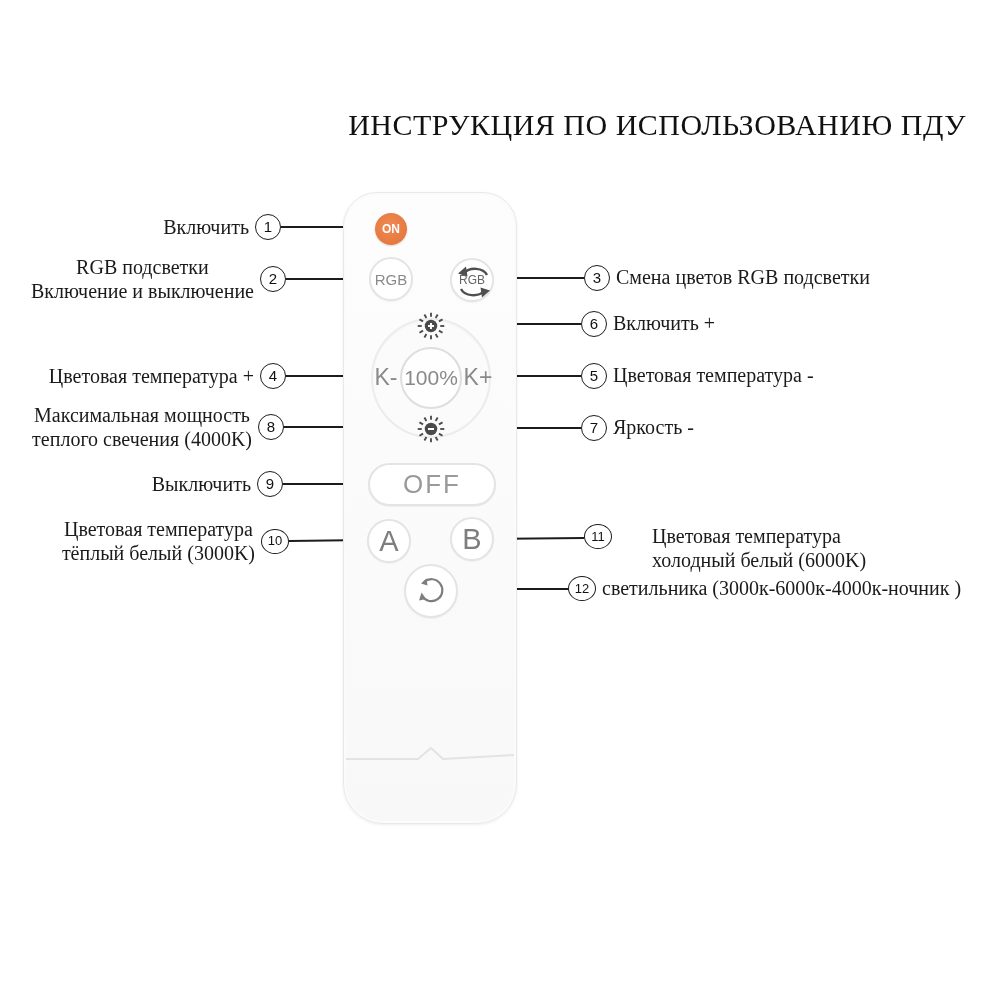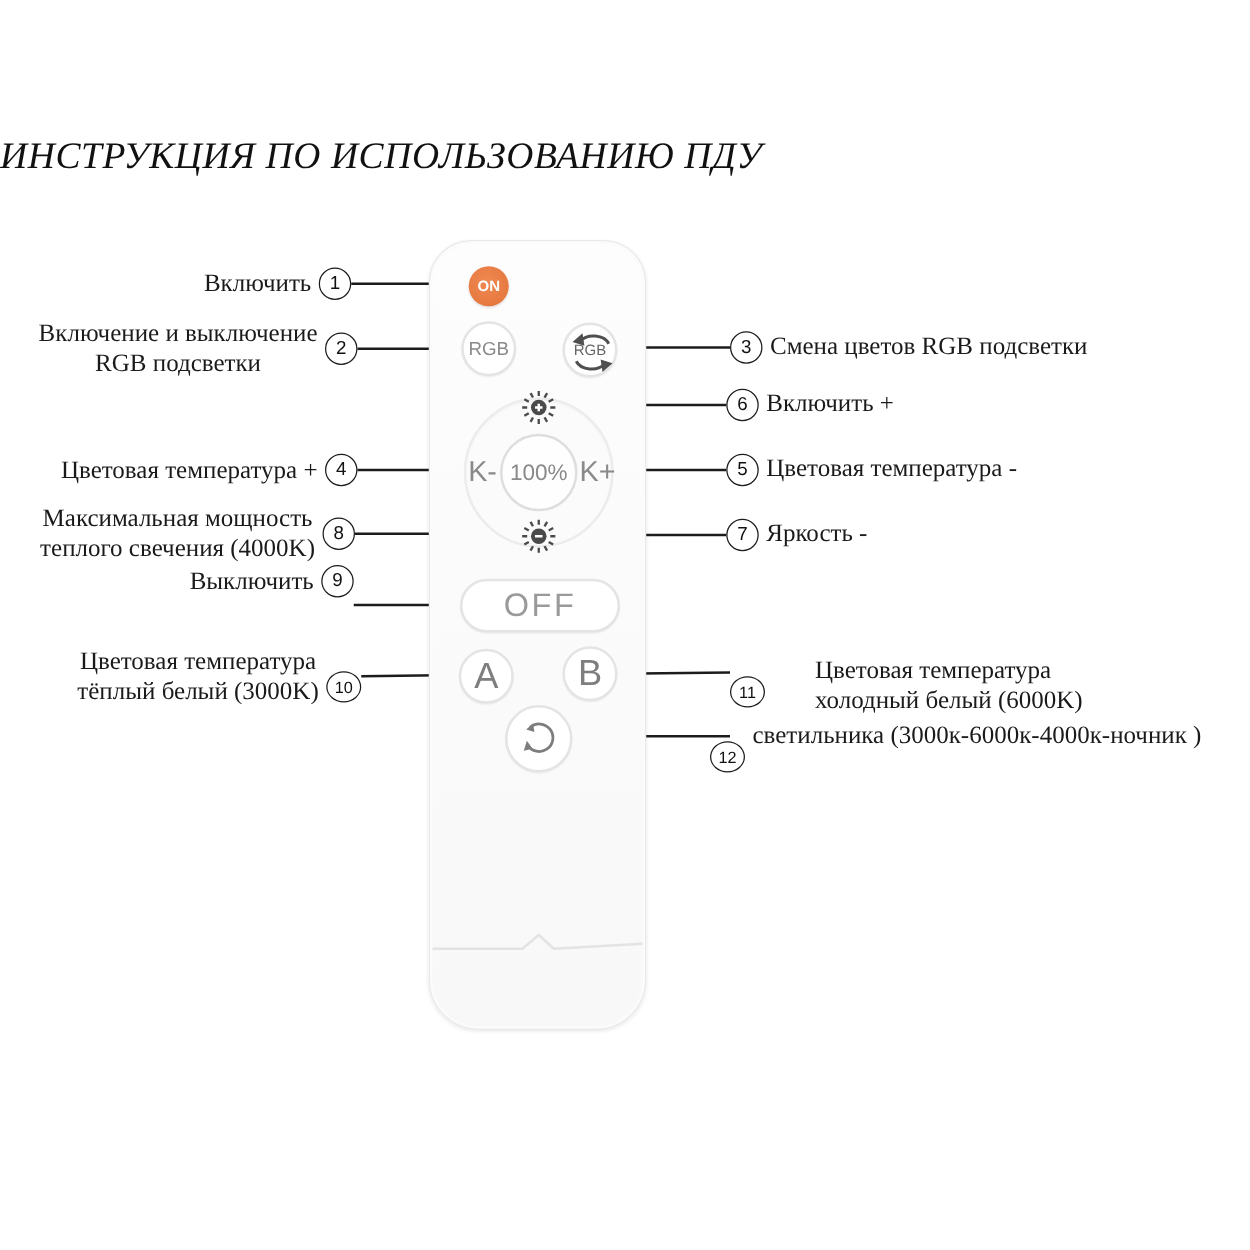--- a/index.html
+++ b/index.html
@@ -1,39 +1,39 @@
 <!DOCTYPE html>
 <html><head>
 <meta charset="utf-8">
 <style>
   html,body{margin:0;padding:0;}
   body{
     width:1000px;height:1000px;position:relative;background:#ffffff;
     font-family:"Liberation Serif", serif;color:#1a1a1a;overflow:hidden;
   }
   .page-title{
-    position:absolute;top:108px;left:0;width:966px;text-align:left;
-    font-size:30px;letter-spacing:0.5px;color:#111;font-style:italic;
+    position:absolute;top:108px;left:0;width:966px;text-align:right;
+    font-size:30px;letter-spacing:0.5px;color:#111;
   }
   
   .lines-svg{position:absolute;left:0;top:0;width:1000px;height:1000px;}
   .lines-svg polyline{fill:none;stroke:#1c1c1c;stroke-width:2;}
   
   .lbl{position:absolute;display:flex;gap:6px;font-size:20px;line-height:24px;}
   .lbl-left{transform:translateY(-50%);align-items:center;}
   .lbl-left .txt{text-align:center;}
   .lbl-right{align-items:flex-start;}
   .lbl-right .txt{text-align:left;}
   .txt span{display:block;font-family:Liberation Serif, serif;}
   .num{
     box-sizing:border-box;flex:0 0 auto;width:26px;height:26px;border:1.6px solid #1c1c1c;
     border-radius:50%;display:flex;align-items:center;justify-content:center;
     font-family:"Liberation Sans",sans-serif;font-size:15px;color:#111;background:#fff;
   }
-  .num.two{width:28px;height:25px;border-radius:50%;font-size:13px;margin-top:17px;}
+  .num.two{width:28px;height:25px;border-radius:50%;font-size:13px;}
   
   .remote{
     position:absolute;left:343px;top:192px;width:172px;height:630px;
     background:linear-gradient(180deg,#fdfdfd,#f8f8f8);
     border:1px solid #e9e9e9;border-radius:34px 34px 40px 40px;
     box-shadow:0 1px 3px rgba(0,0,0,0.07), inset 0 0 0 2px #fbfbfb;
   }
   .btn{
     position:absolute;box-sizing:border-box;background:#fff;
     border:2px solid #e4e4e4;border-radius:50%;
@@ -57,21 +57,21 @@
   .btn-rgbcycle svg{position:absolute;left:0;top:0;}
   .dial-outer{
     position:absolute;left:27px;top:125px;width:120px;height:120px;border-radius:50%;
     background:#fbfbfb;border:2px solid #ececec;box-sizing:border-box;
     box-shadow:inset 0 1px 2px rgba(0,0,0,0.03);
   }
   .dial-inner{
     position:absolute;left:27px;top:27px;width:62px;height:62px;border-radius:50%;
     background:#fefefe;border:2px solid #dedede;box-sizing:border-box;
     display:flex;align-items:center;justify-content:center;
-    font-family:"Liberation Sans",sans-serif;font-size:18px;color:#8a8a8a;
+    font-family:"Liberation Sans",sans-serif;font-size:21px;color:#8a8a8a;
   }
   .k-label{
     position:absolute;width:40px;text-align:center;
     font-family:"Liberation Sans",sans-serif;font-size:23px;color:#8a8a8a;
   }
   .k-minus{left:22px;top:171px;}
   .k-plus{left:114px;top:171px;}
   .sun{position:absolute;width:30px;height:30px;}
   .sun-plus{left:72px;top:118px;}
   .sun-minus{left:72px;top:221px;}
@@ -183,39 +183,39 @@
 </div>
 
 <div class="lbl lbl-left" style="right:719px;top:227px;">
   <div class="txt">
       <span>Включить</span>
     </div>
   <span class="num">1</span>
 </div>
 <div class="lbl lbl-left" style="right:714px;top:279px;">
   <div class="txt">
+    <span>RGB подсветки</span>
     <span>Включение и выключение</span>
-    <span>RGB подсветки</span>
   </div>
   <span class="num">2</span>
 </div>
 <div class="lbl lbl-left" style="right:714px;top:376px;">
   <div class="txt">
       <span>Цветовая температура +</span>
     </div>
   <span class="num">4</span>
 </div>
 <div class="lbl lbl-left" style="right:716px;top:427px;">
   <div class="txt">
     <span>Максимальная мощность</span>
     <span>теплого свечения (4000K)</span>
   </div>
   <span class="num">8</span>
 </div>
-<div class="lbl lbl-left" style="right:717px;top:465px;">
+<div class="lbl lbl-left" style="right:717px;top:484px;">
   <div class="txt">
       <span>Выключить</span>
     </div>
   <span class="num">9</span>
 </div>
 <div class="lbl lbl-left" style="right:711px;top:541px;">
   <div class="txt">
     <span>Цветовая температура</span>
     <span>тёплый белый (3000K)</span>
   </div>

